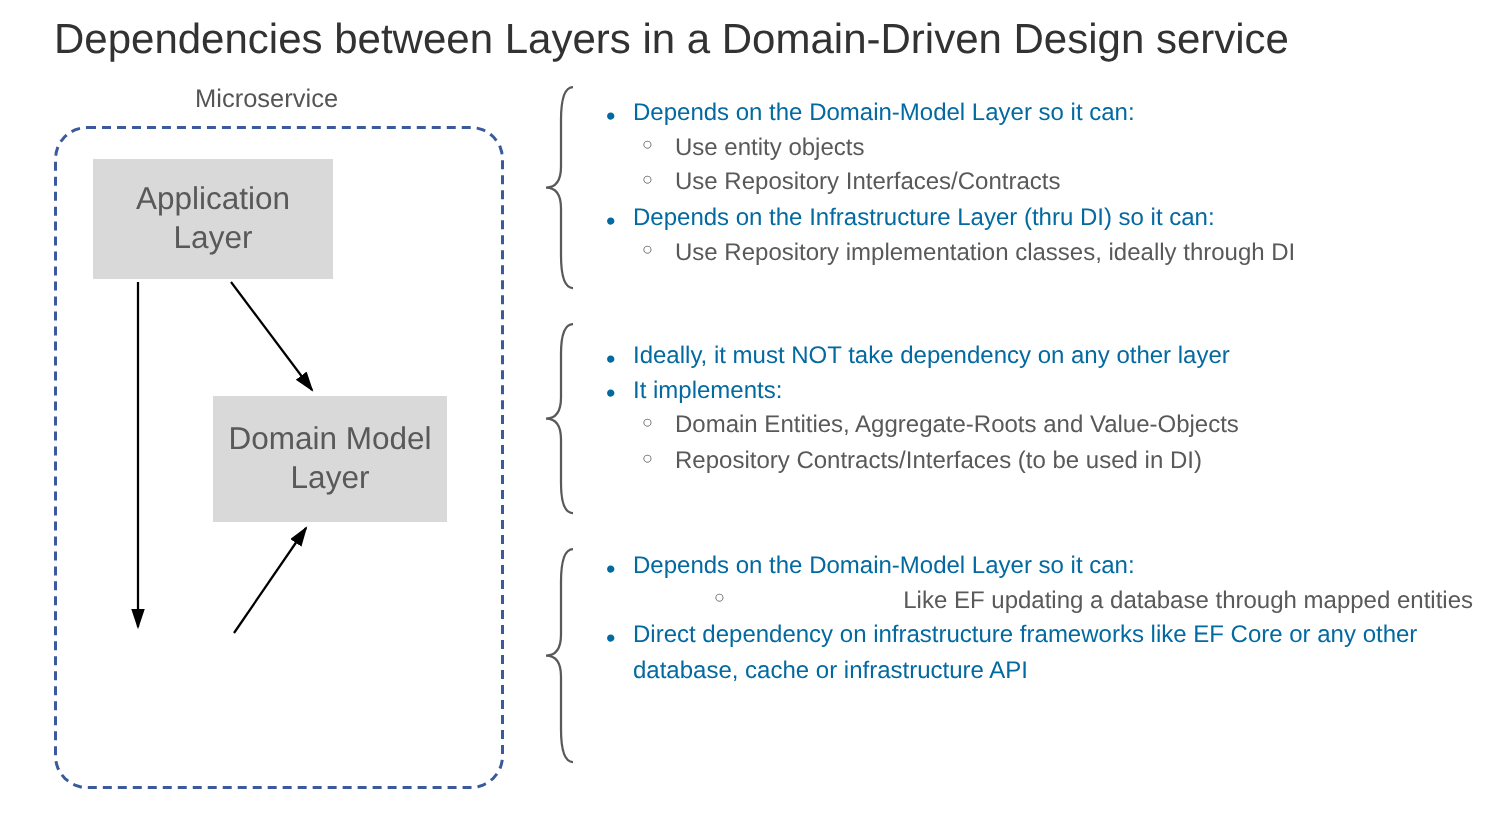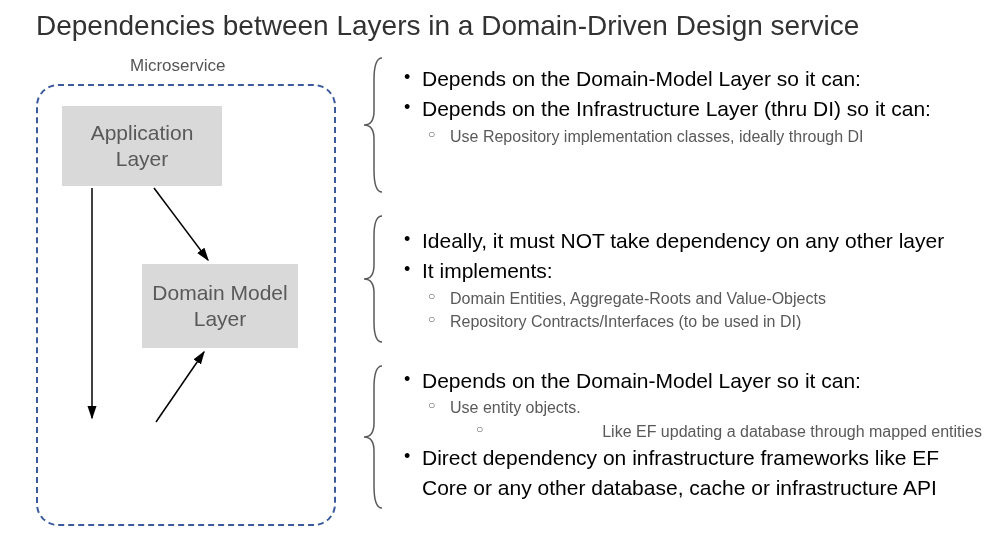--- a/index.html
+++ b/index.html
@@ -97,22 +97,22 @@
     }
     .brace-svg {
       position: absolute;
       left: -10px;
       top: 0;
       height: 100%;
     }
     .bullet-item {
       position: relative;
       padding-left: 24px;
-      font-size: 21px;
-      color: #000000;
+      font-size: 16px;
+      color: #0369a1;
       line-height: 1.45;
     }
     .bullet-item::before {
       content: "•";
       position: absolute;
       left: 6px;
       top: 0;
       font-size: 18px;
     }
     .sub-list {
@@ -169,20 +169,24 @@
     </svg>
   </div>
 
   <div class="descriptions">
 
     <div class="desc-section sec1">
       <svg class="brace-svg" width="30" height="138" viewBox="0 0 30 138">
         <path d="M 22 2 Q 14 2 14 24 L 14 55 Q 14 69 4 69 Q 14 69 14 83 L 14 114 Q 14 136 22 136" fill="none" stroke="#595959" stroke-width="1.5"></path>
       </svg>
       <div class="bullet-item">Depends on the Domain-Model Layer so it can:</div>
+      <div class="sub-list">
+        <div class="sub-item">Use entity objects</div>
+        <div class="sub-item">Use Repository Interfaces/Contracts</div>
+      </div>
       <div class="bullet-item">Depends on the Infrastructure Layer (thru DI) so it can:</div>
       <div class="sub-list">
         <div class="sub-item">Use Repository implementation classes, ideally through DI</div>
       </div>
     </div>
 
     <div class="desc-section sec2">
       <svg class="brace-svg" width="30" height="130" viewBox="0 0 30 130">
         <path d="M 22 2 Q 14 2 14 22 L 14 51 Q 14 65 4 65 Q 14 65 14 79 L 14 108 Q 14 128 22 128" fill="none" stroke="#595959" stroke-width="1.5"></path>
       </svg>
@@ -193,21 +197,20 @@
         <div class="sub-item">Repository Contracts/Interfaces (to be used in DI)</div>
       </div>
     </div>
 
     <div class="desc-section sec3">
       <svg class="brace-svg" width="30" height="146" viewBox="0 0 30 146">
         <path d="M 22 2 Q 14 2 14 24 L 14 59 Q 14 73 4 73 Q 14 73 14 87 L 14 122 Q 14 144 22 144" fill="none" stroke="#595959" stroke-width="1.5"></path>
       </svg>
       <div class="bullet-item">Depends on the Domain-Model Layer so it can:</div>
       <div class="sub-list">
-        <div class="sub-item">Use entity objects.</div>
         <div class="sub-sub-list">
           <div class="sub-item">Like EF updating a database through mapped entities</div>
         </div>
       </div>
       <div class="bullet-item">Direct dependency on infrastructure frameworks like EF Core or any other database, cache or infrastructure API</div>
     </div>
 
   </div>
 </div>
 

